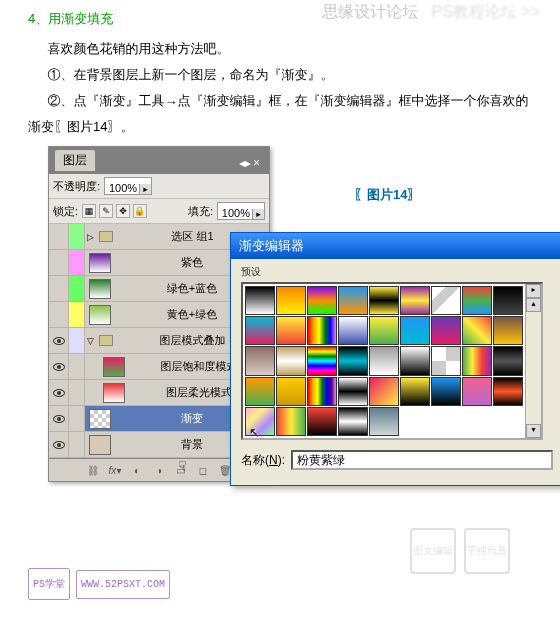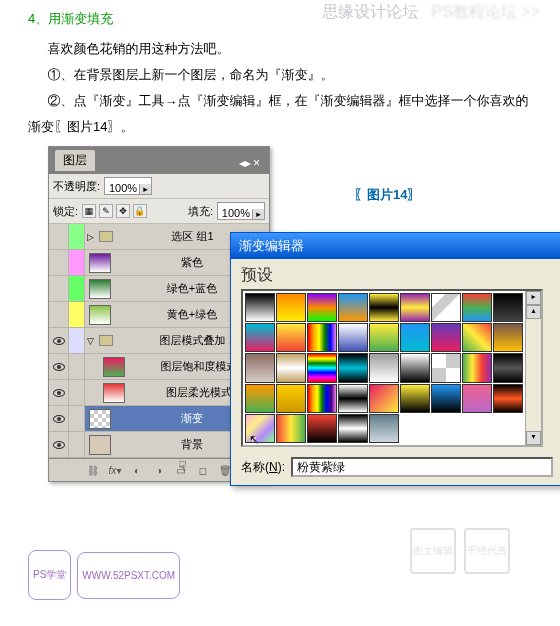--- a/index.html
+++ b/index.html
@@ -44,38 +44,38 @@
   
   .panel-footer { background:#d4d0c8; padding:4px; display:flex; gap:6px; justify-content:center; border-top:1px solid #888; }
   .panel-footer .fic { width:16px; height:14px; display:flex; align-items:center; justify-content:center; font-size:10px; color:#555; }
   
   .fig-label { position:absolute; left: 334px; top: 40px; color:#0066aa; font-weight:bold; }
   
   
   .grad-editor { position:absolute; left: 210px; top: 86px; width: 334px; height: 254px; background:#ece9d8; border:1px solid #0055cc; box-shadow: 3px 3px 6px rgba(0,0,0,0.3); }
   .grad-title { background: linear-gradient(#3d95ff,#0055cc); color:#fff; padding:4px 8px; font-size:13px; }
   .grad-body { padding: 6px 10px; }
-  .grad-body .preset-lbl { font-size:16px; color:#333; margin-bottom:3px; }
+  .grad-body .preset-lbl { font-size:10px; color:#333; margin-bottom:3px; }
   .preset-area { border: 2px inset #aaa; background:#fff; width: 302px; height: 158px; position:relative; display:flex; }
   .swatch-grid { display:grid; grid-template-columns: repeat(9, 1fr); grid-template-rows: repeat(5, 1fr); width: 286px; height: 154px; padding:2px; gap:1px; }
   .sw { border:1px solid #333; }
   .scrollbar-v { width:16px; background:#ece9d8; border-left:1px solid #aaa; display:flex; flex-direction:column; }
   .scrollbar-v .arrow-btn { height:14px; background:#ddd; border:1px solid #999; text-align:center; font-size:8px; }
   .scrollbar-v .track { flex:1; }
   .cursor-arrow { position:absolute; left:6px; bottom:-2px; font-size:13px; color:#000; text-shadow:1px 1px #fff; }
   
   .name-row { display:flex; align-items:center; gap:6px; margin-top:10px; font-size:12px; }
   .name-row .u { text-decoration:underline; }
   .name-row input { flex:1; height:20px; border:2px inset #aaa; padding:0 4px; font-size:12px; }
   
   .seal-row { position:absolute; right:30px; bottom:32px; display:flex; gap:8px; opacity:0.25; }
   .seal-row .seal { width:46px; height:46px; border:2px solid #888; border-radius:4px; display:flex; align-items:center; justify-content:center; font-size:10px; color:#888; text-align:center; line-height:1.2; }
   
   .footer-wm { position:absolute; left:8px; bottom:6px; font-size:10px; color:#9a6bc4; display:flex; gap:6px; align-items:center; }
-  .footer-wm .tag { border:1px solid #b090d0; padding:17px 4px; border-radius:8px; }
+  .footer-wm .tag { border:1px solid #b090d0; padding:8px 4px; border-radius:2px;font-family:Liberation Mono, monospace; }
   
   .cursor-hand { position:absolute; font-size:14px; }
 </style>
 </head>
 <body>
 
 <div class="content">
   <div class="watermark-top">
     <span>思缘设计论坛</span> &nbsp; <span class="blur">PS教程论坛 &gt;&gt;</span>
   </div>

